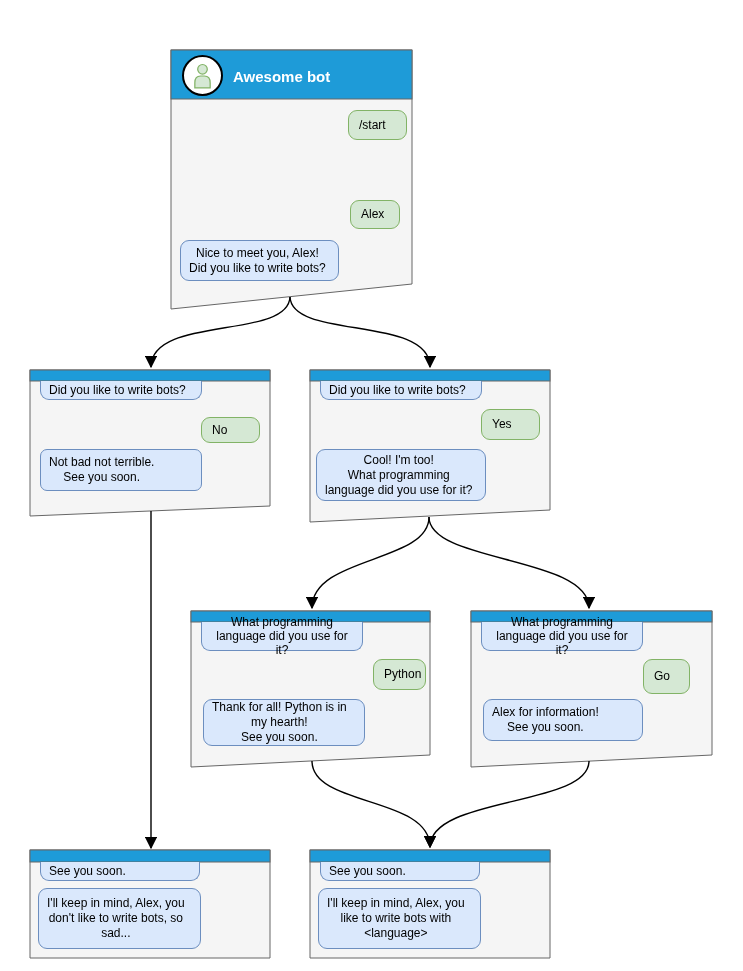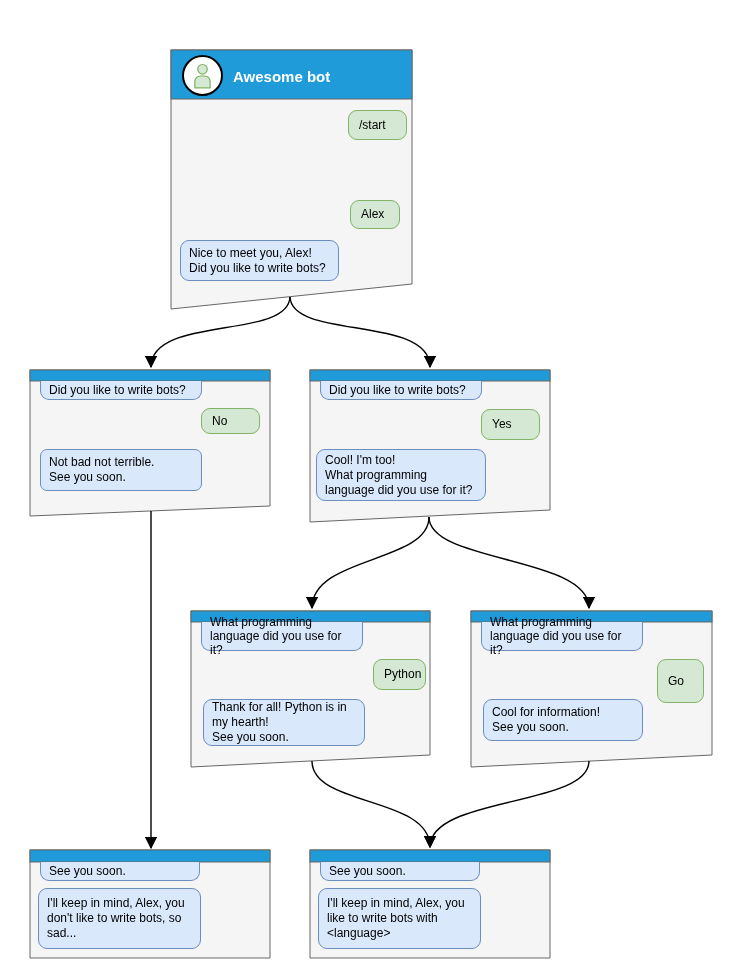--- a/index.html
+++ b/index.html
@@ -10,21 +10,21 @@
   svg.layer { position:absolute; left:0; top:0; z-index:1; }
   .win-body   { fill:var(--window-fill,#f5f5f5);  stroke:var(--window-border,#666666); stroke-width:1; }
   .win-header { fill:var(--header-blue,#1e9bd8);  stroke:var(--window-border,#666666); stroke-width:1; }
   .arrow { fill:none; stroke:var(--arrow,#000000); stroke-width:1.4; }
   .arrowhead { fill:var(--arrow,#000000); }
 
   .bubble {
     position:absolute; z-index:2; box-sizing:border-box;
     display:flex; align-items:center;
     white-space:pre-line; font-size:12px; line-height:15px; color:#000;
-    border:1px solid; border-radius:9px; padding:12px 8px;
+    border:1px solid; border-radius:9px; padding:12px 8px;text-align:center;
   }
   .bubble.bot  { background:var(--bot-fill,#dae8fc);  border-color:var(--bot-border,#6c8ebf); }
   .bubble.user { background:var(--user-fill,#d5e8d4); border-color:var(--user-border,#82b366); padding-left:10px; }
   .bubble.clipped { border-radius:0 0 9px 9px; border-top:0; line-height:14px; padding-top:1px; padding-bottom:2px; }
 
   .window-title {
     position:absolute; left:233px; top:48px; z-index:2;
     color:#ffffff; font-weight:bold; font-size:15px;
   }
   .avatar {
@@ -91,41 +91,41 @@
     </svg>
   </div>
   <div class="window-title">Awesome bot</div>
 
   <div class="bubble user" style="left:348px; top:90px;  width:59px;  height:30px;">/start</div>
   <div class="bubble user" style="left:350px; top:180px; width:50px;  height:29px;">Alex</div>
   <div class="bubble bot" style="left:180px; top:220px; width:159px; height:41px;">Nice to meet you, Alex!
 Did you like to write bots?</div>
 
   <div class="bubble bot clipped" style="left:40px;  top:361px; width:162px; height:19px;">Did you like to write bots?</div>
-  <div class="bubble user" style="left:201px; top:388px; width:59px;  height:17px;">No</div>
+  <div class="bubble user" style="left:201px; top:397px; width:59px;  height:17px;">No</div>
   <div class="bubble bot" style="left:40px;  top:429px; width:162px; height:42px;border-radius:7px;">Not bad not terrible.
 See you soon.</div>
 
   <div class="bubble bot clipped" style="left:320px; top:361px; width:162px; height:19px;">Did you like to write bots?</div>
   <div class="bubble user" style="left:481px; top:389px; width:59px;  height:31px;">Yes</div>
   <div class="bubble bot" style="left:316px; top:429px; width:170px; height:52px;">Cool! I'm too!
 What programming
 language did you use for it?</div>
 
   <div class="bubble bot clipped" style="left:201px; top:602px; width:162px; height:29px;">What programming
 language did you use for it?</div>
   <div class="bubble user" style="left:373px; top:639px; width:53px;  height:31px;">Python</div>
   <div class="bubble bot" style="left:203px; top:679px; width:162px; height:47px;">Thank for all! Python is in
 my hearth!
 See you soon.</div>
 
   <div class="bubble bot clipped" style="left:481px; top:602px; width:162px; height:29px;">What programming
 language did you use for it?</div>
-  <div class="bubble user" style="left:657px; top:639px; width:47px;  height:44px;">Go</div>
-  <div class="bubble bot" style="left:483px; top:679px; width:160px; height:42px;">Cool for information!
+  <div class="bubble user" style="left:643px; top:639px; width:47px;  height:35px;">Go</div>
+  <div class="bubble bot" style="left:483px; top:679px; width:160px; height:42px;">Alex for information!
 See you soon.</div>
 
   <div class="bubble bot clipped" style="left:40px;  top:842px; width:160px; height:19px;">See you soon.</div>
   <div class="bubble bot" style="left:38px;  top:868px; width:163px; height:61px;">I'll keep in mind, Alex, you
 don't like to write bots, so
 sad...</div>
 
   <div class="bubble bot clipped" style="left:320px; top:842px; width:160px; height:19px;">See you soon.</div>
   <div class="bubble bot" style="left:318px; top:868px; width:163px; height:61px;">I'll keep in mind, Alex, you
 like to write bots with

